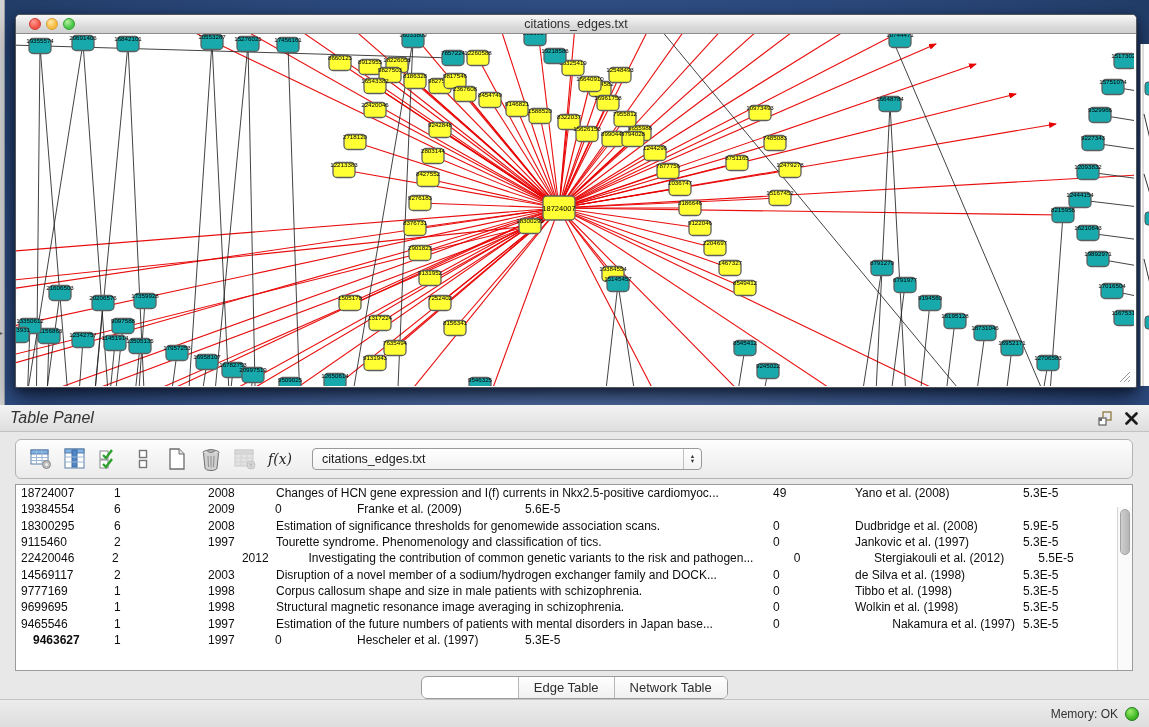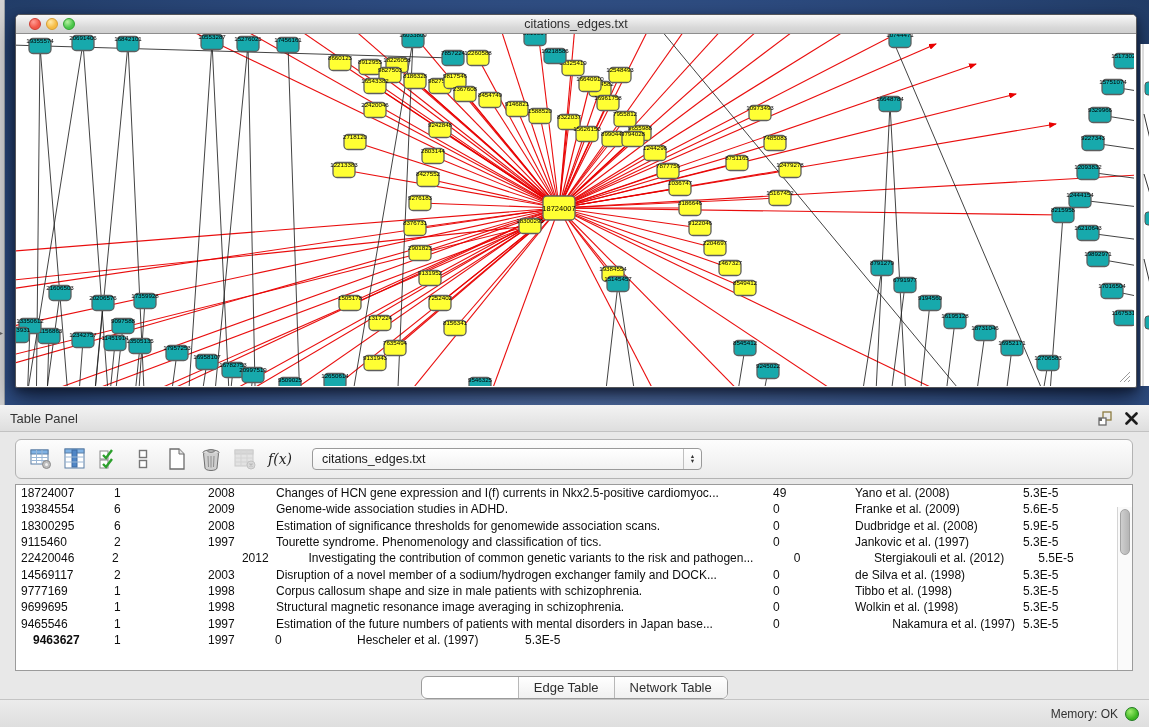--- a/index.html
+++ b/index.html
@@ -21,21 +21,21 @@
   .t-red{left:13px;background:radial-gradient(circle at 35% 30%, #ff9d94, #f25648 60%);border:1px solid #ce3a30;box-sizing:border-box;}
   .t-yellow{left:30px;background:radial-gradient(circle at 35% 30%, #ffe9a8, #f6bb43 60%);border:1px solid #d89d2e;box-sizing:border-box;}
   .t-green{left:47px;background:radial-gradient(circle at 35% 30%, #b6f0a0, #4ac64a 60%);border:1px solid #2fa32f;box-sizing:border-box;}
   .win-title{position:absolute;left:0;right:0;top:2px;text-align:center;font-size:12.5px;color:#2e2e2e;}
   .net-canvas{position:relative;width:1118px;height:352px;background:#fff;overflow:hidden;border-radius:0 0 2px 2px;}
   .net-canvas svg{display:block;}
   
   .table-panel{position:absolute;left:0;top:405px;width:1149px;height:294px;background:#e8e8e8;}
   .panel-header{height:26px;display:flex;align-items:center;padding:0 10px;
     background:linear-gradient(#f3f3f3,#dedede);border-bottom:1px solid #c2c2c2;}
-  .panel-title{font-size:13px;color:#333;flex:0 0 auto;}
+  .panel-title{font-size:16px;color:#333;flex:0 0 auto;font-style:italic;}
   .ph-spacer{flex:1;}
   .ph-icon{width:16px;height:16px;margin-left:10px;display:flex;align-items:center;justify-content:center;cursor:default;}
   .toolbar-box{position:absolute;left:15px;top:34px;width:1118px;height:40px;box-sizing:border-box;
     border:1px solid #b3b3b3;border-radius:6px;background:linear-gradient(#fdfdfd,#ebebeb);
     display:flex;align-items:center;padding:0 8px;}
   .tool-icon{width:26px;height:26px;margin:0 4px;display:flex;align-items:center;justify-content:center;}
   .fx{font-size:14px;color:#222;font-family:"DejaVu Serif",serif;font-style:italic;margin:0 6px;}
   .net-select{margin-left:14px;width:390px;height:22px;box-sizing:border-box;border:1px solid #9a9a9a;border-radius:4px;
     background:linear-gradient(#ffffff,#f2f2f2);display:flex;align-items:center;position:relative;}
   .net-select .sel-text{font-size:12.5px;color:#1a1a1a;padding-left:9px;flex:1;}
@@ -800,21 +800,20 @@
           <div class="td" style="width: 70px; padding-left: 8px;">2008</div>
           <div class="td" style="width: 498px; padding-left: 6px;">Changes of HCN gene expression and I(f) currents in Nkx2.5-positive cardiomyoc...</div>
           <div class="td" style="width: 77px; padding-left: 5px;">49</div>
           <div class="td" style="width: 170px; padding-left: 10px;">Yano et al. (2008)</div>
           <div class="td" style="width: 104px; padding-left: 8px;">5.3E-5</div>
         </div>
         <div class="tr">
           <div class="td" style="width: 90px; padding-left: 5px;">19384554</div>
           <div class="td" style="width: 94px; padding-left: 8px;">6</div>
           <div class="td" style="width: 70px; padding-left: 8px;">2009</div>
-          <div class="td" style="width: 498px; padding-left: 6px;">Genome-wide association studies in ADHD.</div>
           <div class="td" style="width: 77px; padding-left: 5px;">0</div>
           <div class="td" style="width: 170px; padding-left: 10px;">Franke et al. (2009)</div>
           <div class="td" style="width: 104px; padding-left: 8px;">5.6E-5</div>
         </div>
         <div class="tr">
           <div class="td" style="width: 90px; padding-left: 5px;">18300295</div>
           <div class="td" style="width: 94px; padding-left: 8px;">6</div>
           <div class="td" style="width: 70px; padding-left: 8px;">2008</div>
           <div class="td" style="width: 498px; padding-left: 6px;">Estimation of significance thresholds for genomewide association scans.</div>
           <div class="td" style="width: 77px; padding-left: 5px;">0</div>

